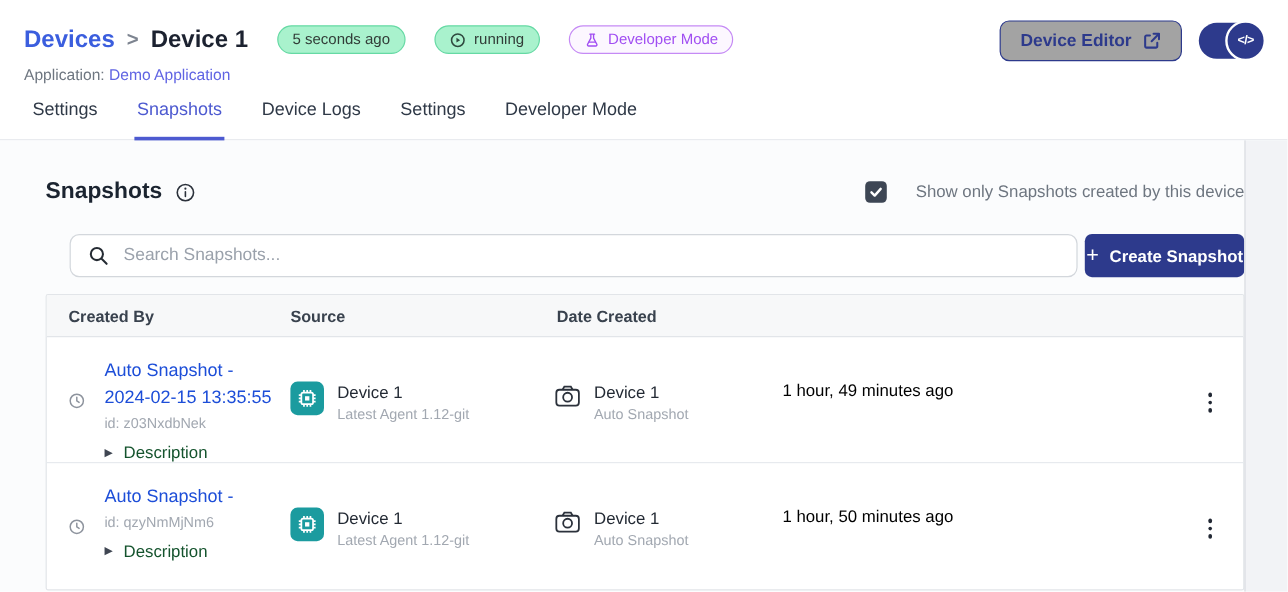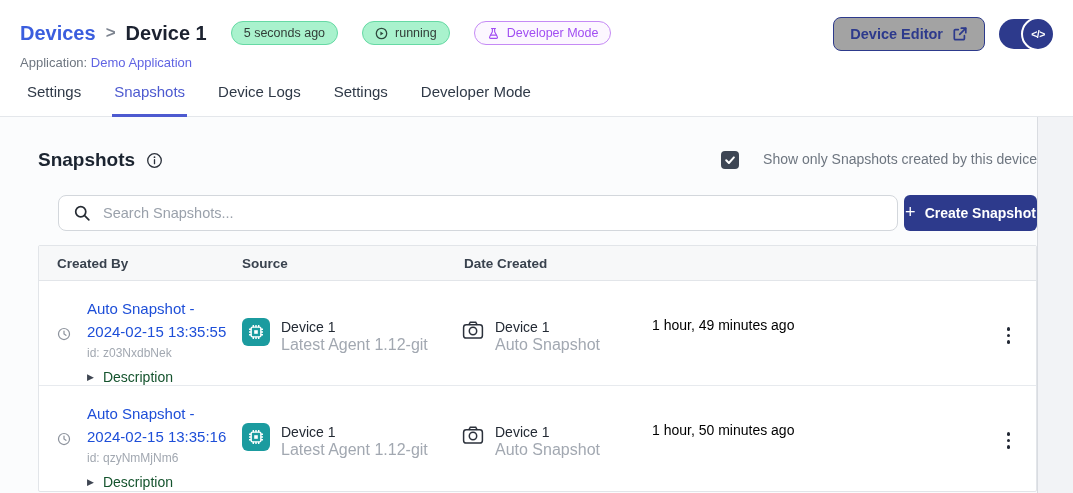--- a/index.html
+++ b/index.html
@@ -86,21 +86,21 @@
   .snap-title { font-size: 15px; line-height: 23px; color: #1d4ed8; }
   .snap-id { font-size: 12px; color: #a2a8b1; margin-top: 3px; }
   .desc-toggle { margin-top: 9px; display: flex; align-items: center; gap: 9px; cursor: pointer; }
   .caret { font-size: 9px; color: #3f4652; }
   .desc-label { font-size: 14px; color: #14532d; }
 
   .source-cell, .createdby-cell { display: flex; gap: 11px; margin-top: 21px; align-items: flex-start; }
   .chip-badge { width: 28px; height: 28px; background: #1b9b9f; border-radius: 6px; flex: none;
     display: flex; align-items: center; justify-content: center; }
   .cell-name { font-size: 14px; line-height: 18px; color: #232a34; }
-  .cell-sub { font-size: 16px; line-height: 16px; color: #a2a8b1; margin-top: 1px; }
+  .cell-sub { font-size: 12px; line-height: 16px; color: #a2a8b1; margin-top: 1px; }
   .camera-wrap { flex: none; margin-top: 2px; margin-left: -2px; }
 
   .date-cell { margin-top: 20px; font-size: 14px; color: #000000; }
 
   .kebab-cell { display: flex; justify-content: center; }
   .kebab { margin-top: 27px; display: flex; flex-direction: column; gap: 3px; cursor: pointer; padding: 3px; }
   .kebab .dot { width: 3.5px; height: 3.5px; border-radius: 50%; background: #222834; }
 </style>
 </head>
 <body>
@@ -274,21 +274,20 @@
         <div class="trow">
           <div class="snap-cell">
             <span class="clock-wrap">
               <svg width="14" height="14" viewBox="0 0 16 16" fill="none" stroke="#8d939d" stroke-width="1.4">
                   <circle cx="8" cy="8" r="6.3"></circle>
                   <path d="M8 4.6 V8 l2.2 1.5" stroke-linecap="round"></path>
                 </svg>
             </span>
             <div>
               <div class="snap-title">Auto Snapshot -</div>
-              <div class="snap-title">2024-02-15 13:35:16</div>
               <div class="snap-id">id: qzyNmMjNm6</div>
               <div class="desc-toggle">
                 <span class="caret">▶</span>
                 <span class="desc-label">Description</span>
               </div>
             </div>
           </div>
           <div class="source-cell">
             <span class="chip-badge">
               <svg width="18" height="18" viewBox="0 0 20 20" fill="none" stroke="#ffffff" stroke-width="1.6">

